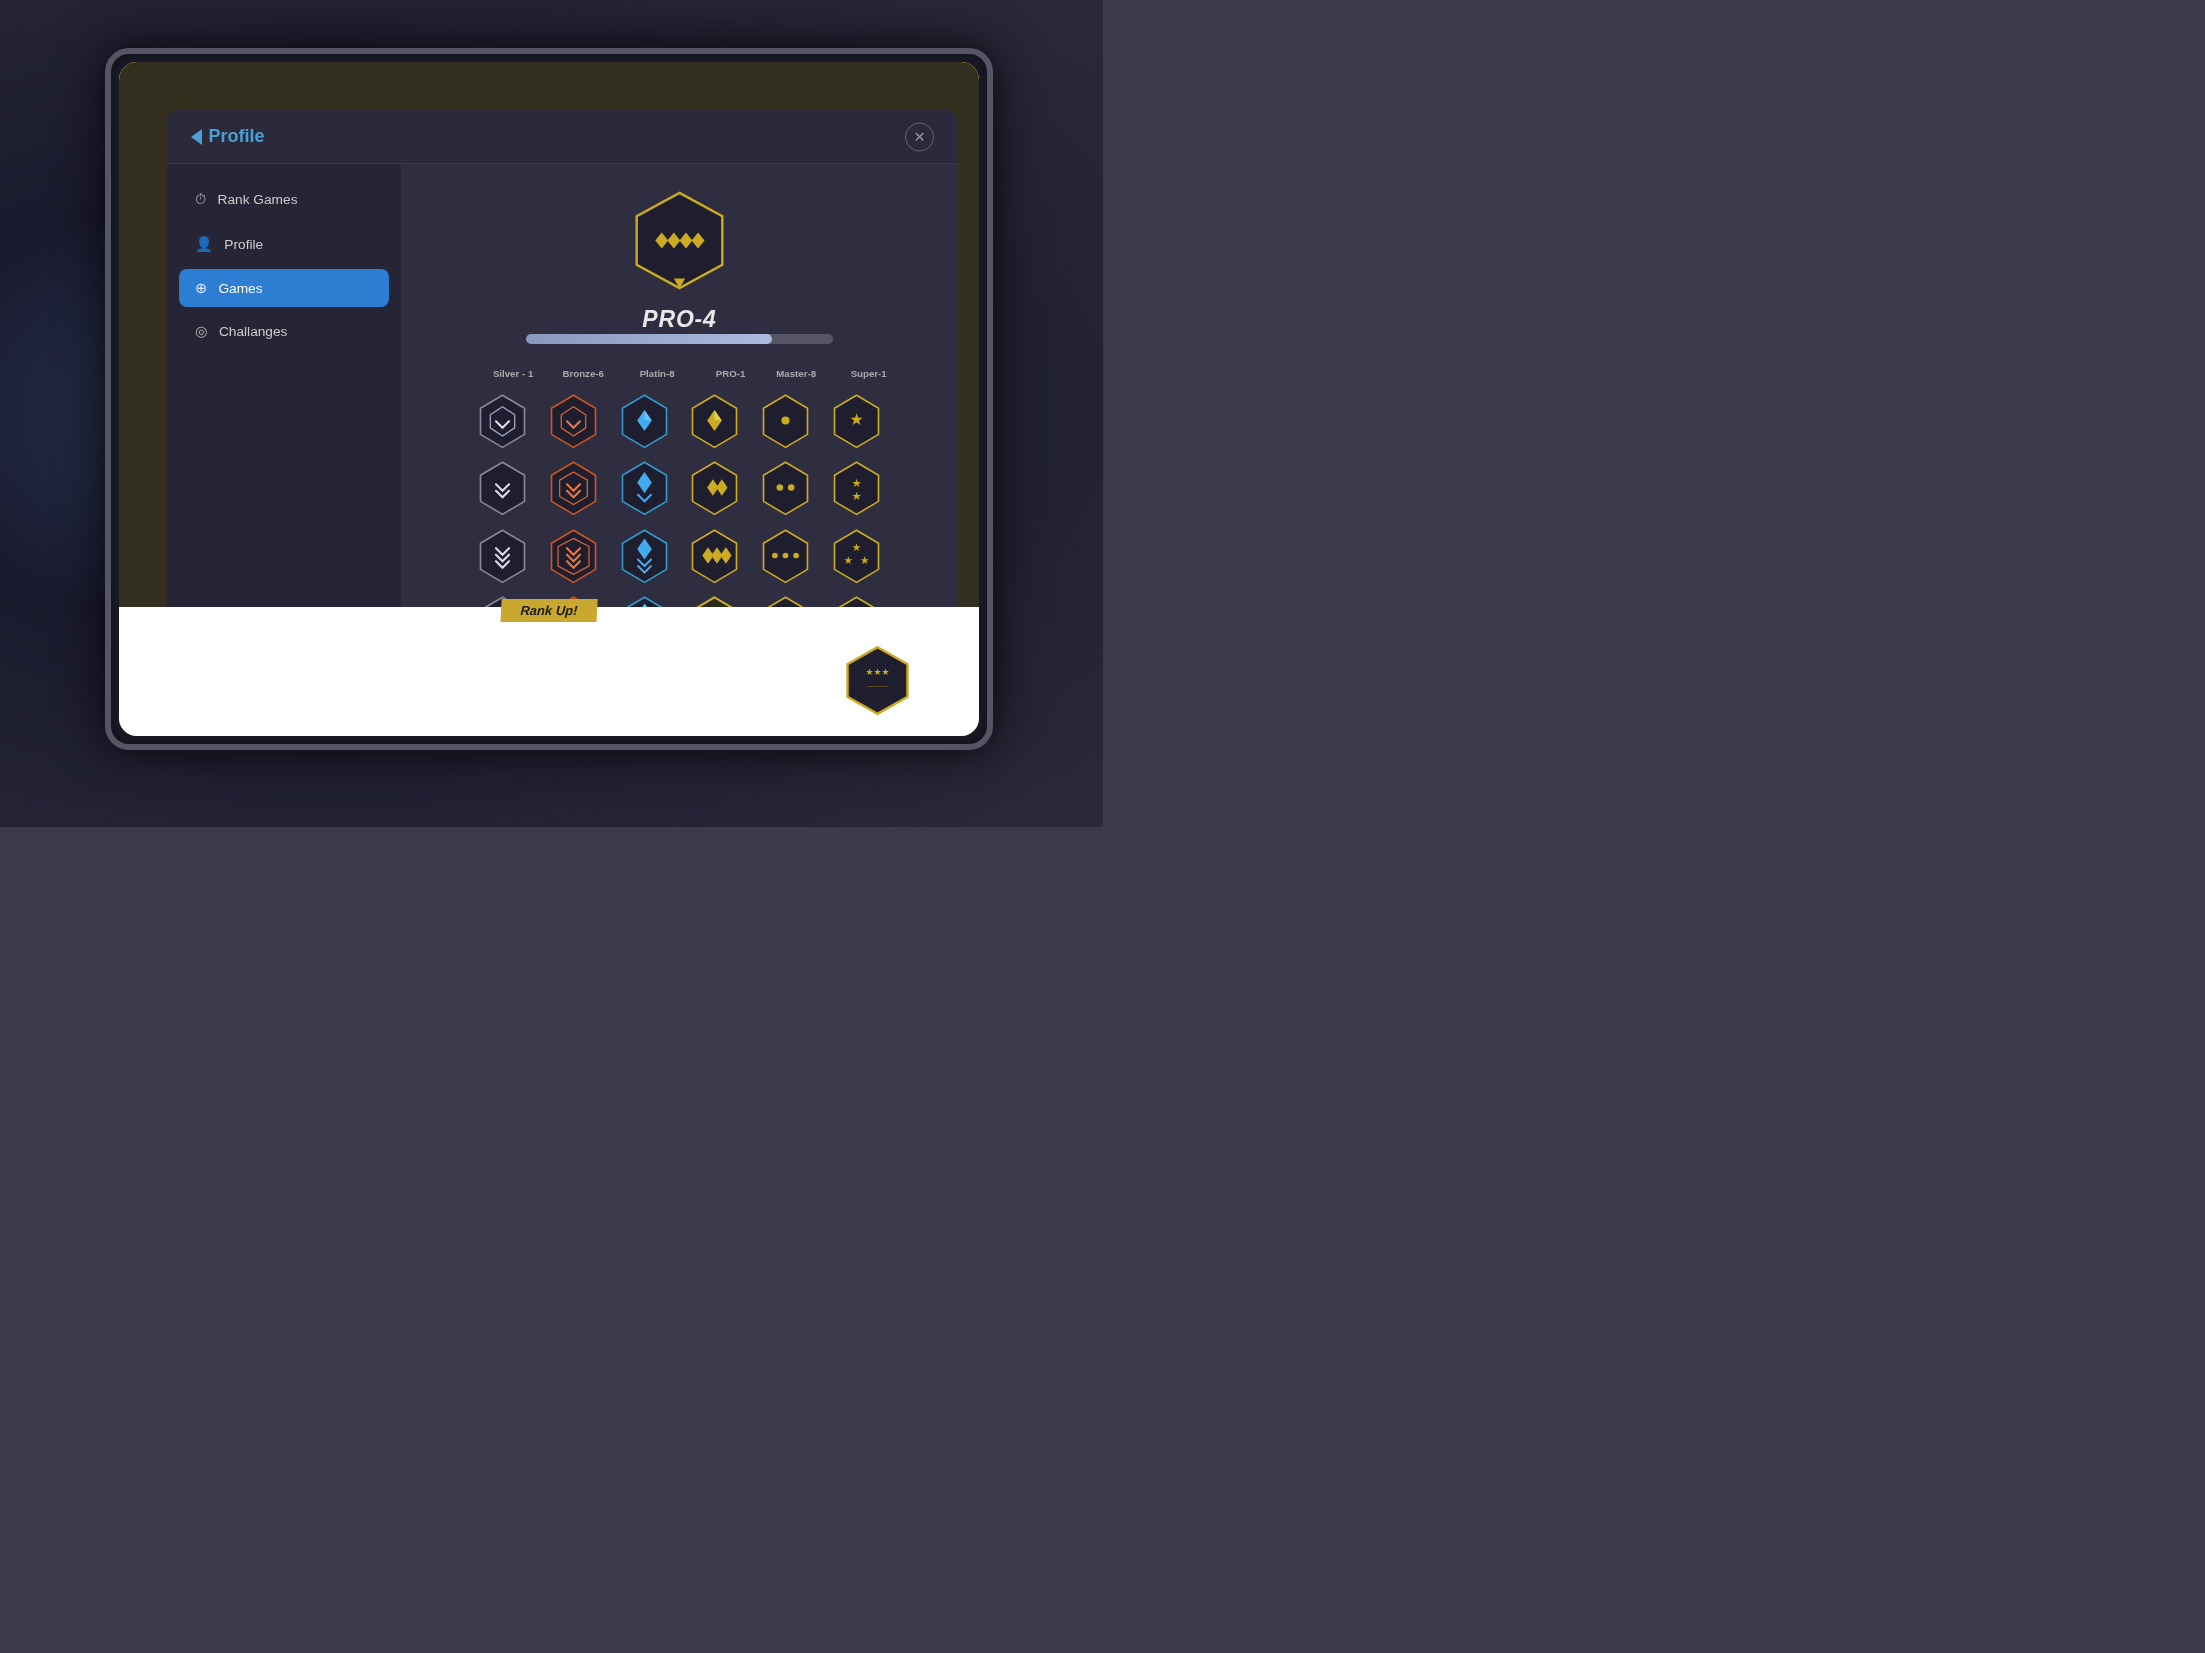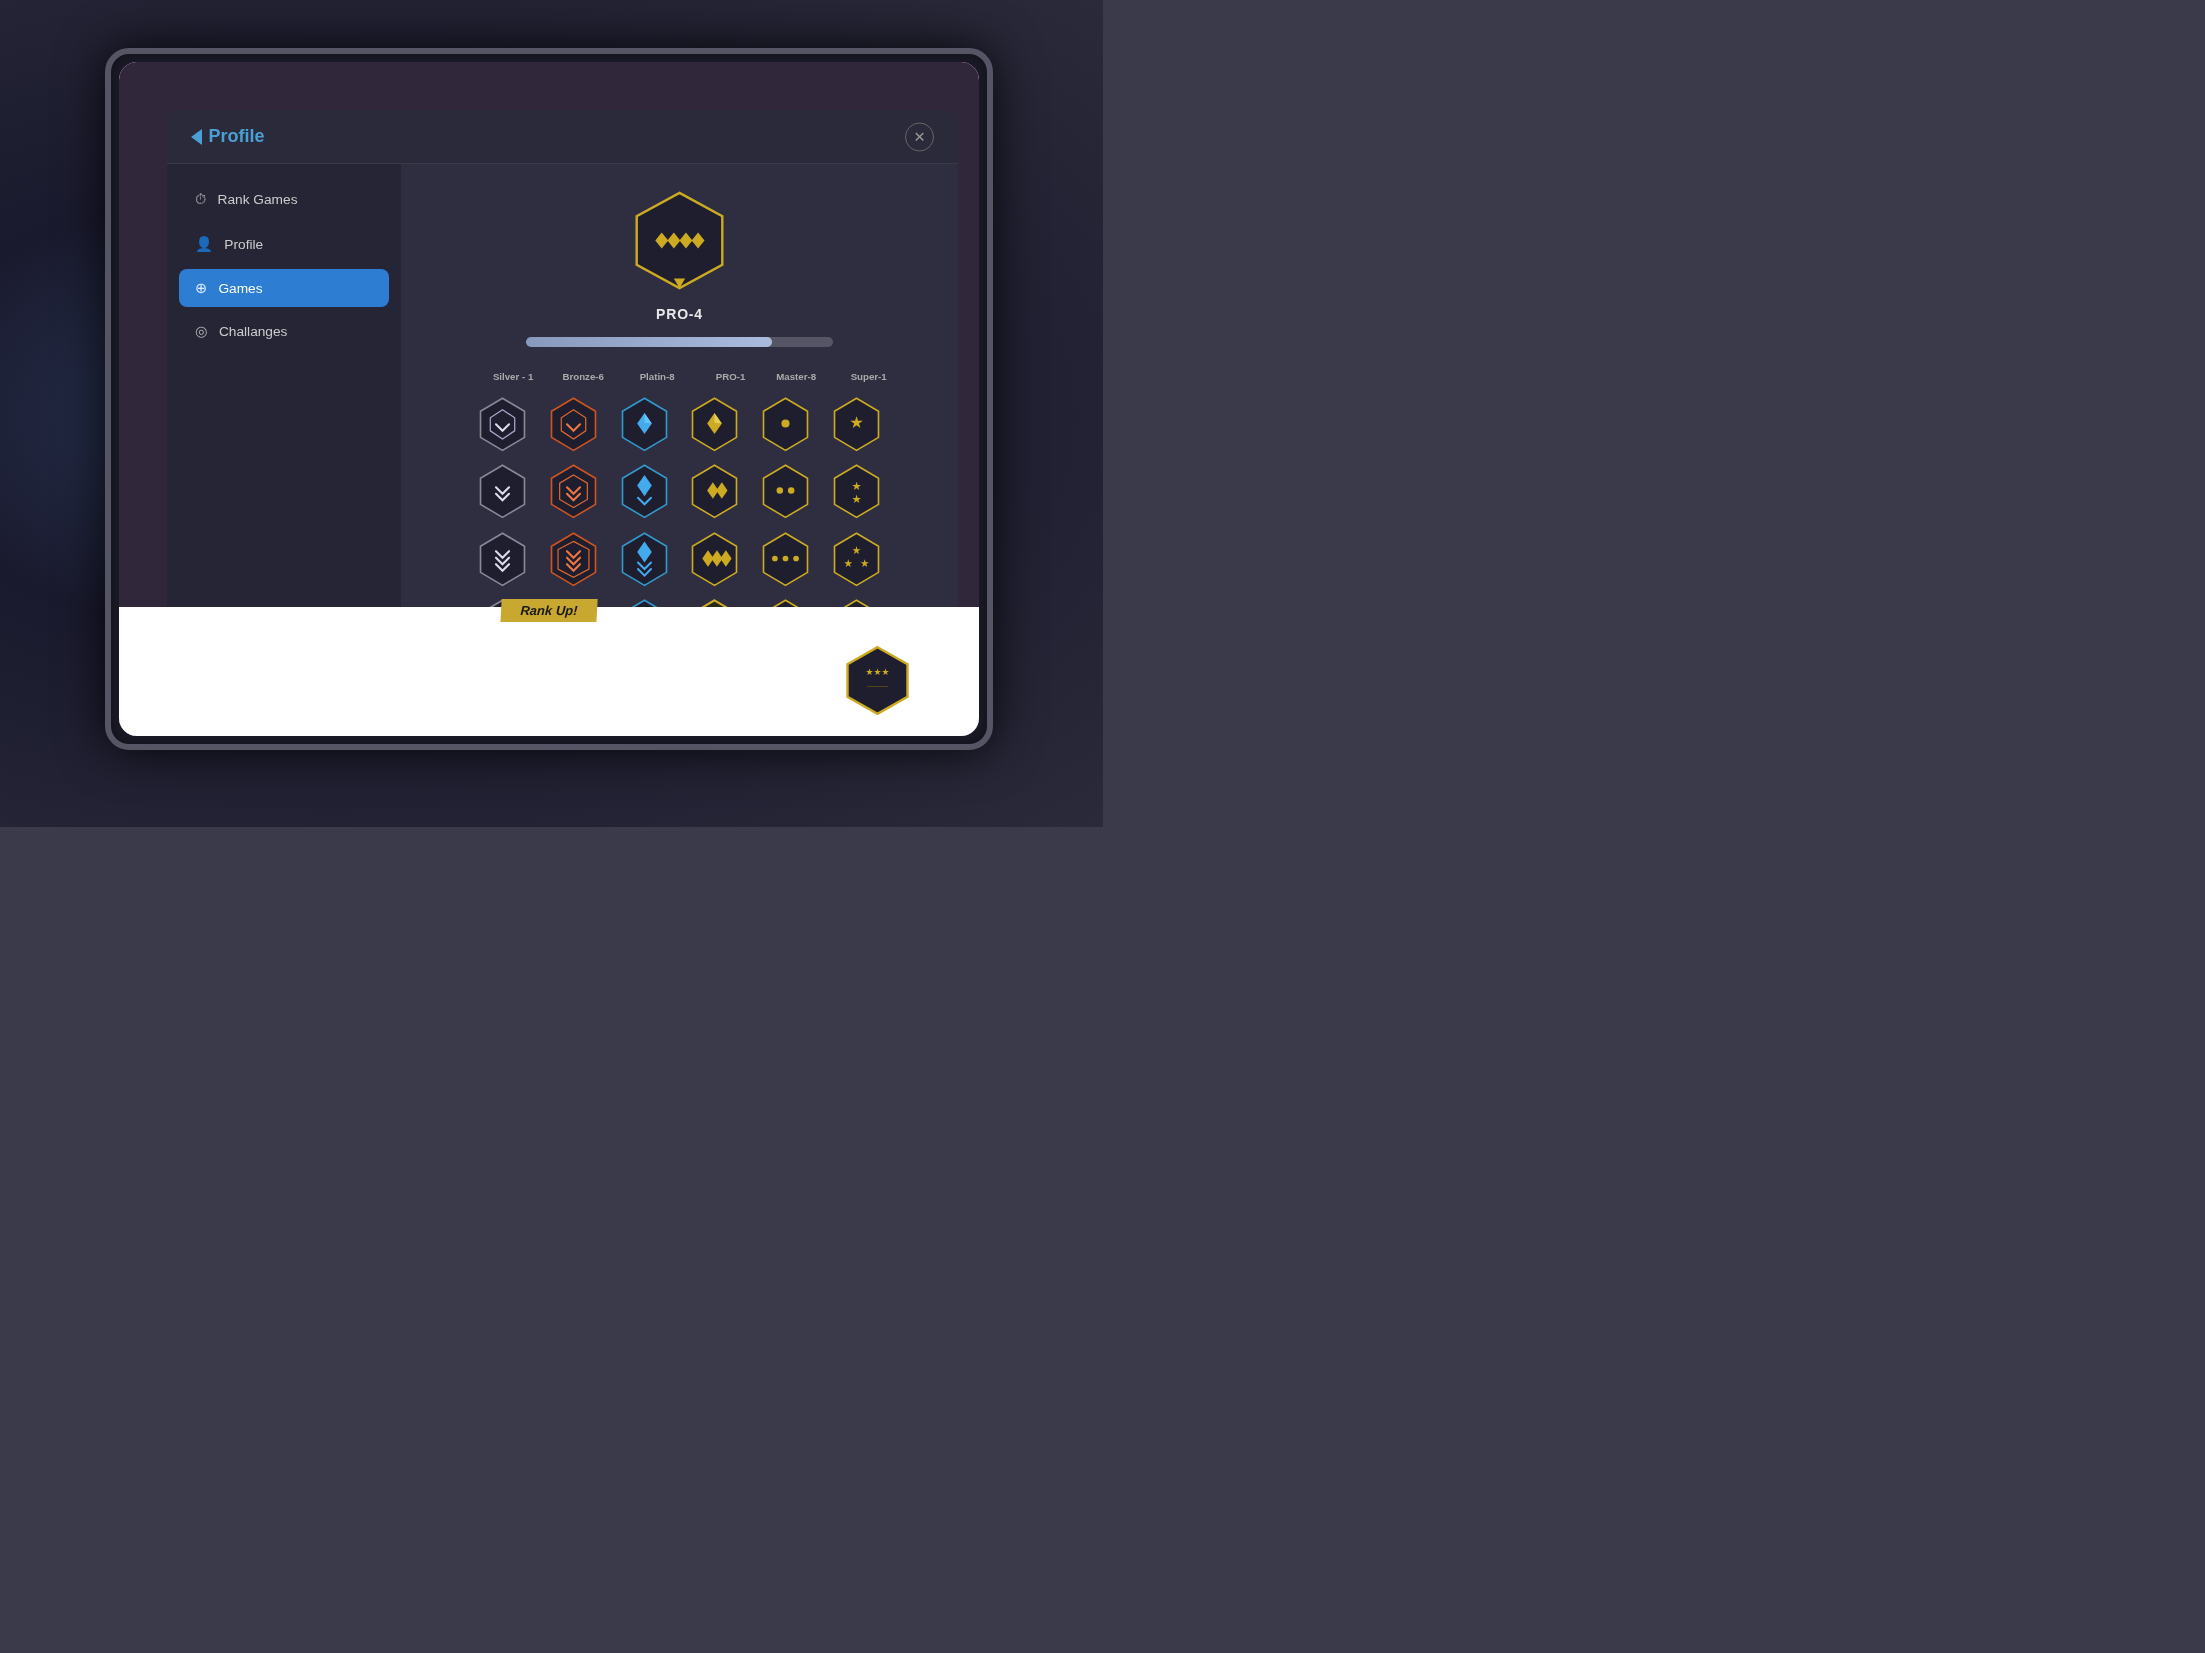--- a/index.html
+++ b/index.html
@@ -29,21 +29,21 @@
       background: #1c1c2a;
       border-radius: 24px;
       border: 6.5px solid #555566;
       box-shadow: 0 0 48px rgba(0,0,0,0.8), inset 0 0 16px rgba(0,0,0,0.5);
       overflow: hidden;
     }
 
     .tablet-inner {
       position: absolute;
       inset: 8px;
-      background: #f0abfc;
+      background: #fde047;
       border-radius: 18px;
       overflow: hidden;
     }
 
     
     .modal-bg {
       position: absolute;
       inset: 0;
       background: rgba(15,15,25,0.85);
       border-radius: 18px;
@@ -165,25 +165,26 @@
       position: relative;
       margin-bottom: 13px;
     }
 
     .hex-large {
       width: 105px;
       height: 105px;
     }
 
     .rank-title {
-      font-size: 14px;
+      font-size: 23px;
       color: #e8e8e8;
       font-weight: bold;
-      margin-bottom: 15px;
+      margin-bottom: 1px;
       letter-spacing: 0.8px;
+      font-style: italic;
     }
 
     
     .progress-bar-container {
       width: 307px;
       height: 9.7px;
       background: #555566;
       border-radius: 4.8px;
       margin-bottom: 24px;
       overflow: hidden;

